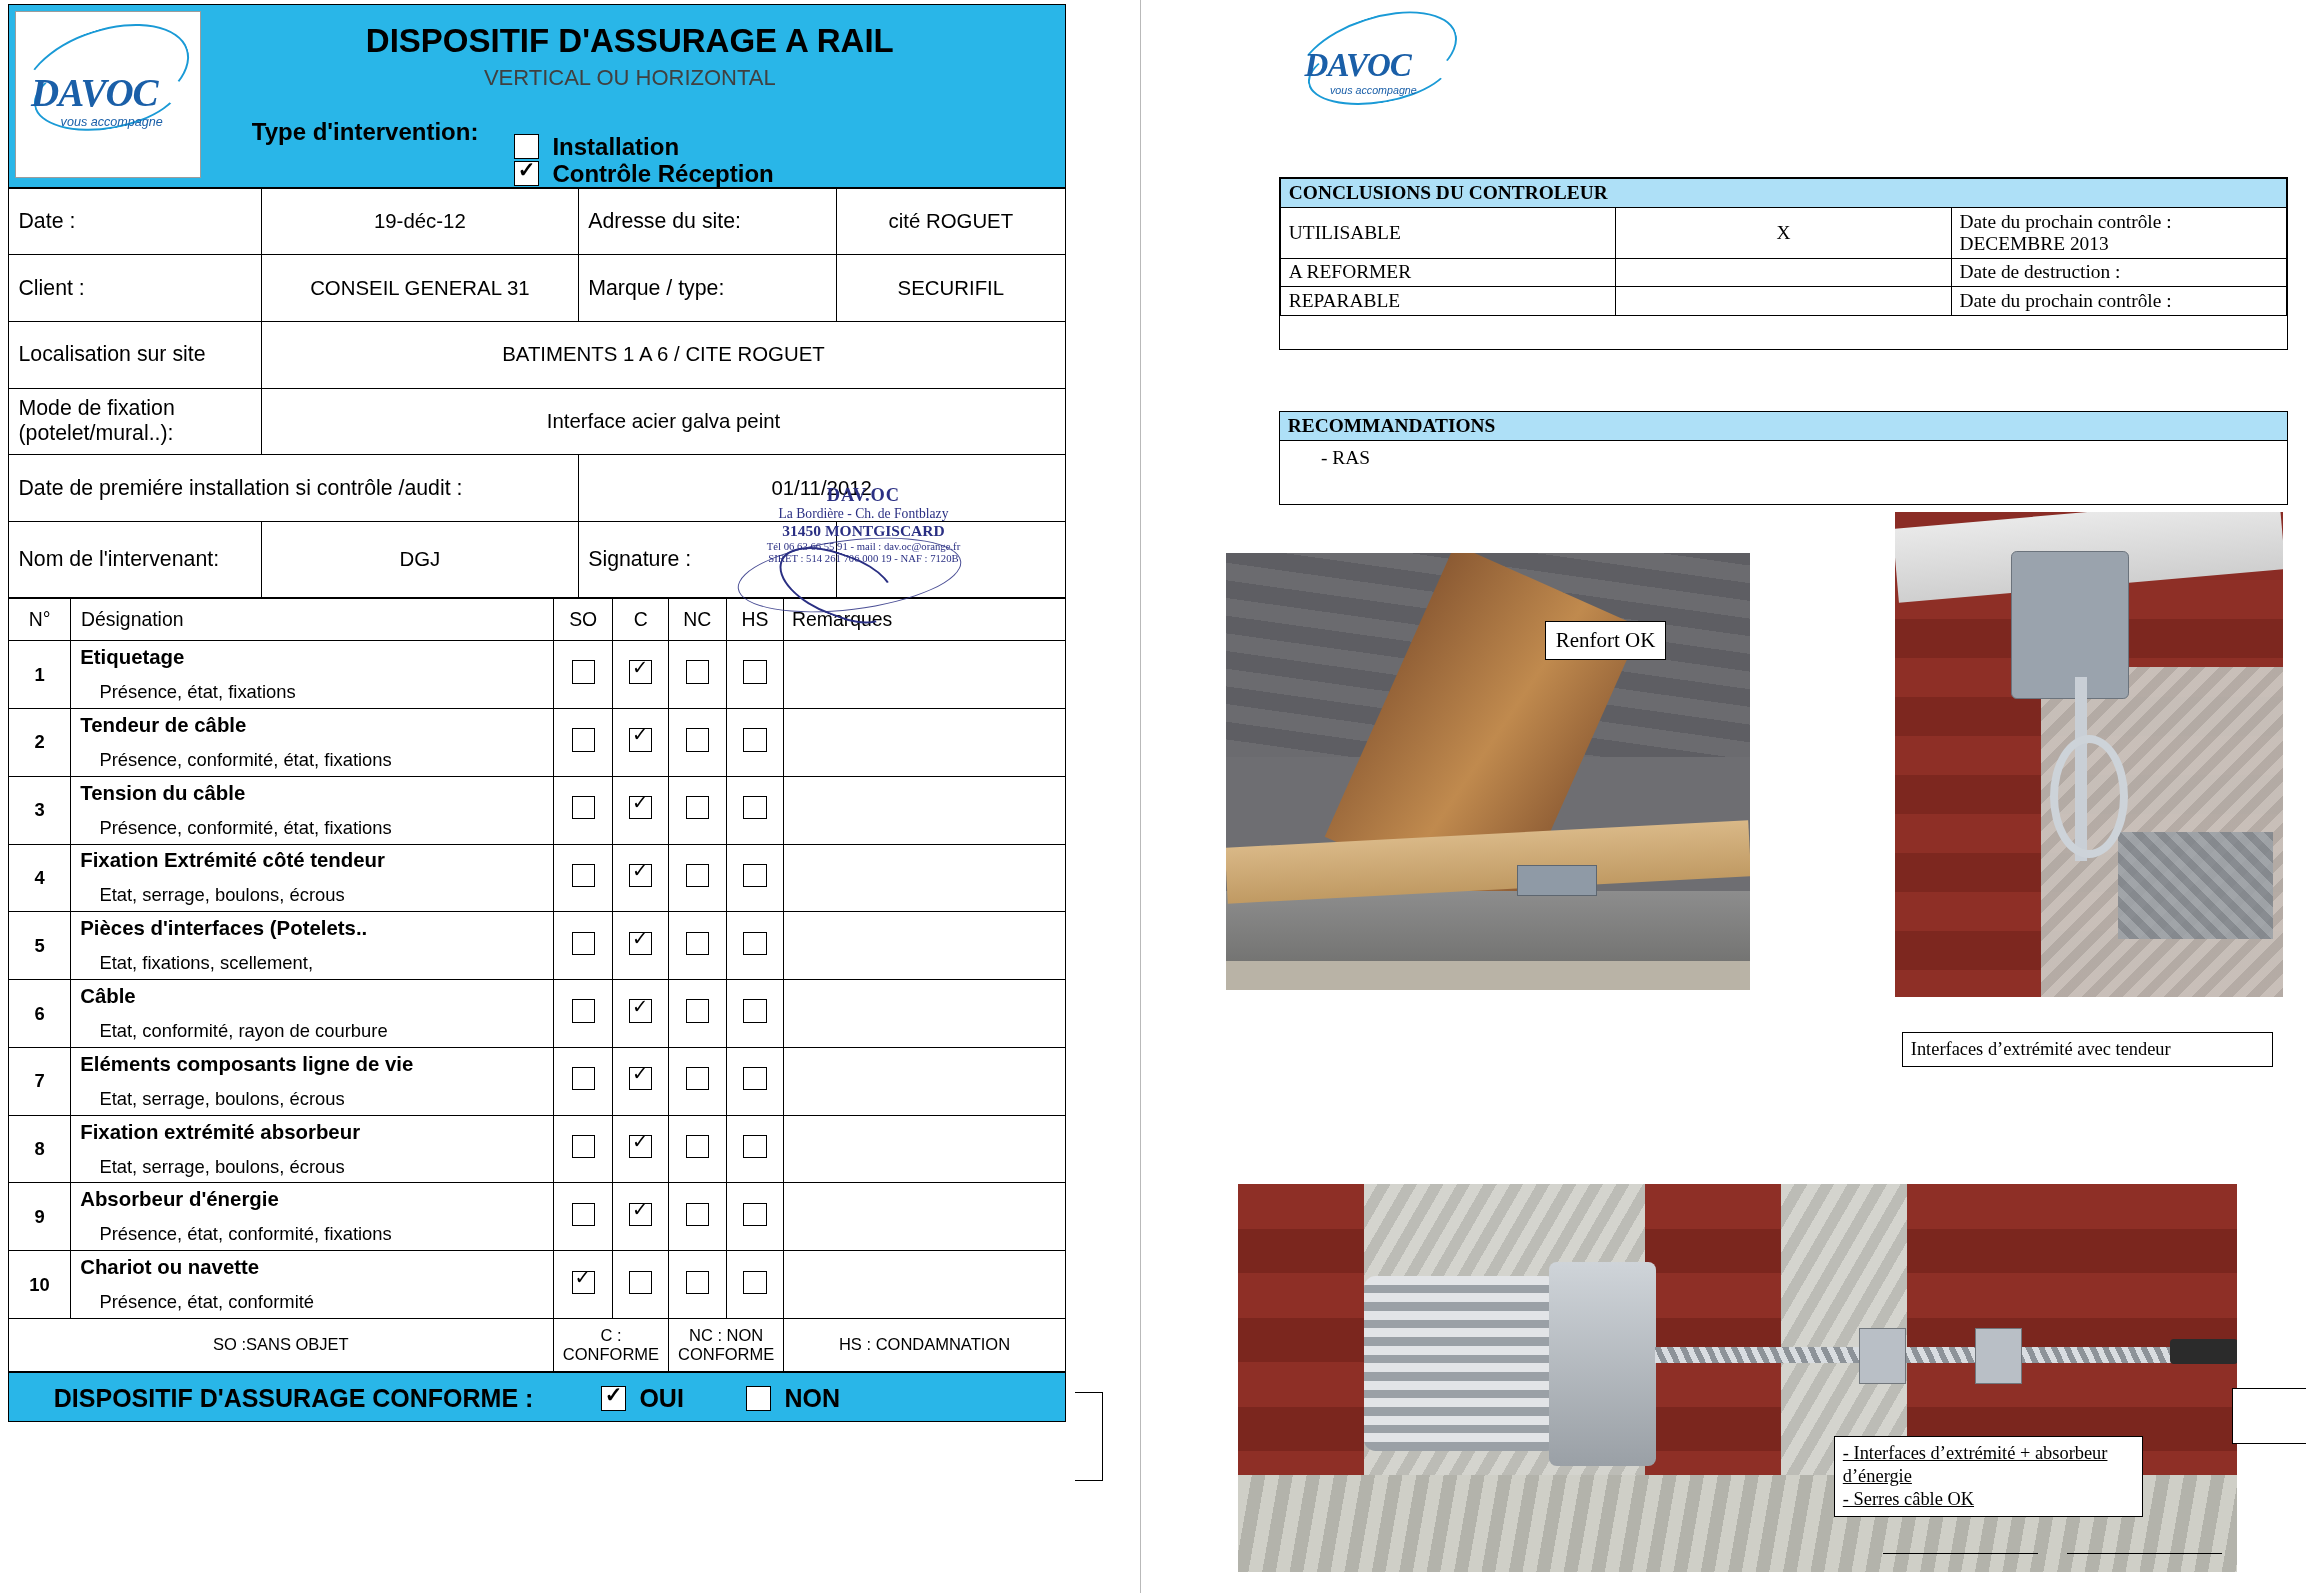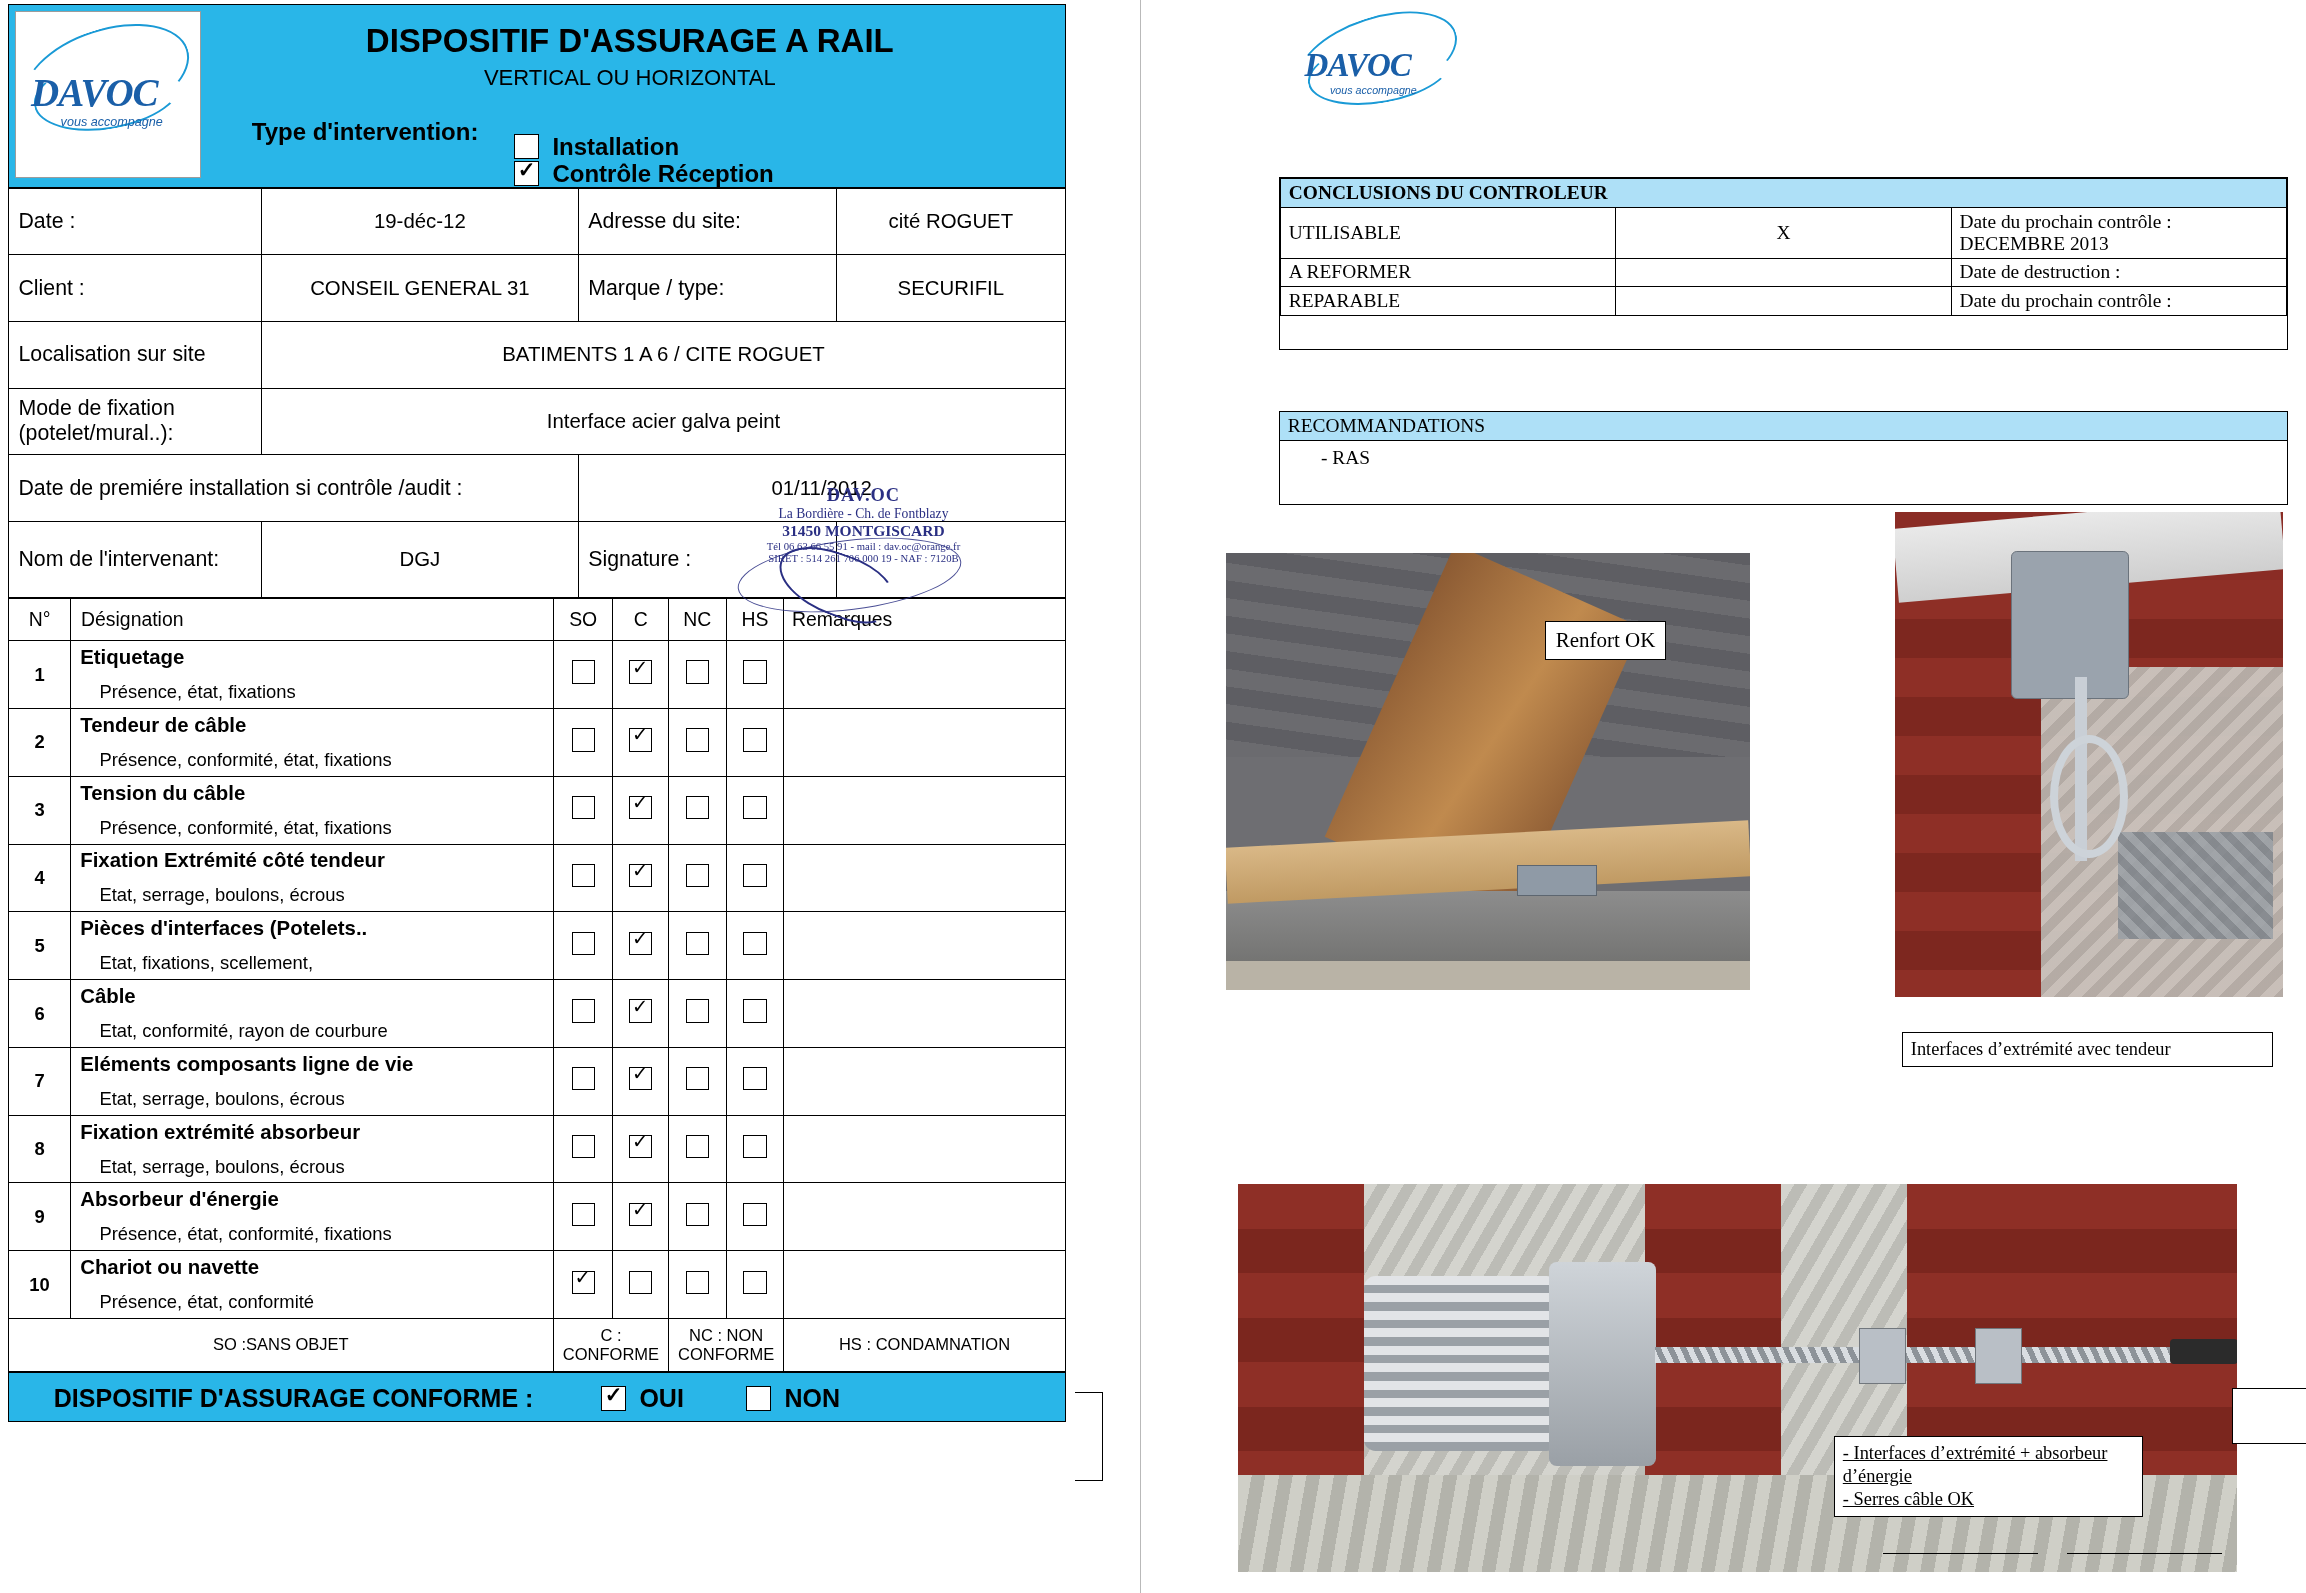--- a/index.html
+++ b/index.html
@@ -13,21 +13,21 @@
 
   .header-band{background:#29b6e8;height:184px;position:relative;border:1px solid #000;width:1058px;box-sizing:border-box;}
   .logo-box{position:absolute;left:5.8px;top:5.8px;width:184px;height:165px;background:#fff;border:1px solid #9c9c9c;overflow:hidden;}
   .logo-inner{position:relative;width:100%;height:100%;}
   .logo-text{position:absolute;left:15.5px;top:58px;font-family:"Liberation Serif",serif;font-weight:bold;font-style:italic;font-size:39px;color:#1a5fa8;letter-spacing:-1px;}
   .logo-sub{position:absolute;left:45px;top:103px;font-size:12.6px;font-style:italic;color:#1a5fa8;}
   .logo-swoosh{position:absolute;left:5.8px;top:17.5px;width:167px;height:89px;border:2.9px solid #1a9ad6;border-radius:50%;border-left-color:transparent;border-bottom-color:transparent;transform:rotate(-18deg);}
   .logo-swoosh2{position:absolute;left:17.5px;top:45px;width:146px;height:68px;border:2.9px solid #1a9ad6;border-radius:50%;border-top-color:transparent;border-right-color:transparent;transform:rotate(-10deg);}
 
   .hdr-title{position:absolute;left:194px;top:17.5px;width:854px;text-align:center;font-size:33px;font-weight:bold;color:#000;}
-  .hdr-sub{position:absolute;left:194px;top:60px;width:854px;text-align:center;font-size:22px;color:#000000;}
+  .hdr-sub{position:absolute;left:194px;top:60px;width:854px;text-align:center;font-size:22px;color:#404040;}
   .hdr-type{position:absolute;left:243px;top:113px;font-size:24px;font-weight:bold;}
   .hdr-opt1{position:absolute;left:505px;top:113px;font-size:24px;font-weight:bold;margin-top:15px;}
   .hdr-opt2{position:absolute;left:505px;top:155px;font-size:24px;font-weight:bold;}
   .cbx{display:inline-block;width:23px;height:23px;border:1.5px solid #000;background:#fff;vertical-align:-3.9px;margin-right:13.6px;position:relative;}
   .cbx.checked::after{content:"\2713";position:absolute;left:2.9px;top:-4.9px;font-size:21.3px;color:#000;}
 
   .lbl{font-size:21.3px;padding:5.8px 9.7px;}
   .val{font-size:20.4px;padding:5.8px 9.7px;text-align:center;}
 
   
@@ -68,21 +68,21 @@
   .r-logo .logo-swoosh{left:3.9px;top:3.9px;width:161px;height:78px;}
   .r-logo .logo-swoosh2{left:15.5px;top:25px;width:142px;height:60px;}
 
   .concl-wrap{position:absolute;left:1279px;top:177px;width:1009px;border:1.5px solid #000;box-sizing:border-box;}
   .concl-table{border-collapse:collapse;width:100%;table-layout:fixed;font-family:"Liberation Serif",serif;}
   .concl-table td{border:1px solid #000;font-size:19.4px;padding:2.9px 7.8px;}
   .concl-head td{background:#aee0f7;font-weight:bold;font-size:19.4px;}
   .ctr{text-align:center;}
 
   .reco-wrap{position:absolute;left:1279px;top:411px;width:1009px;border:1.5px solid #000;box-sizing:border-box;font-family:"Liberation Serif",serif;}
-  .reco-head{background:#aee0f7;border-bottom:1px solid #000;font-weight:normal;font-size:19.4px;padding:2.9px 7.8px;}
+  .reco-head{background:#aee0f7;border-bottom:1px solid #000;font-weight:bold;font-size:19.4px;padding:2.9px 7.8px;}
   .reco-body{font-size:19.4px;padding:5.8px 7.8px 7.8px 41px;min-height:50px;}
 
   .photo{position:absolute;background:#777;overflow:hidden;}
   .cap{position:absolute;background:#fff;border:1px solid #000;font-family:"Liberation Serif",serif;font-size:18.4px;padding:4.9px 7.8px;line-height:1.25;}
   .cap-ovl{position:absolute;background:#fff;border:1px solid #000;font-family:"Liberation Serif",serif;font-size:21px;padding:5.8px 9.7px;}
 
   
   #photo1{left:1226px;top:553px;width:524px;height:437px;background:linear-gradient(#6e6e72,#6e6e72);}
   #p1-ceiling{position:absolute;left:0;top:0;width:524px;height:204px;background:repeating-linear-gradient(8deg,#6b6b6f 0 17.5px,#5e5e63 17.5px 35px);}
   #p1-wood{position:absolute;left:155px;top:19.4px;width:204px;height:320px;background:linear-gradient(100deg,#8d5a32,#b9seventy);background:linear-gradient(100deg,#8b5a33 0%,#c08a4e 55%,#8b5a33 100%);transform:rotate(24deg);}

